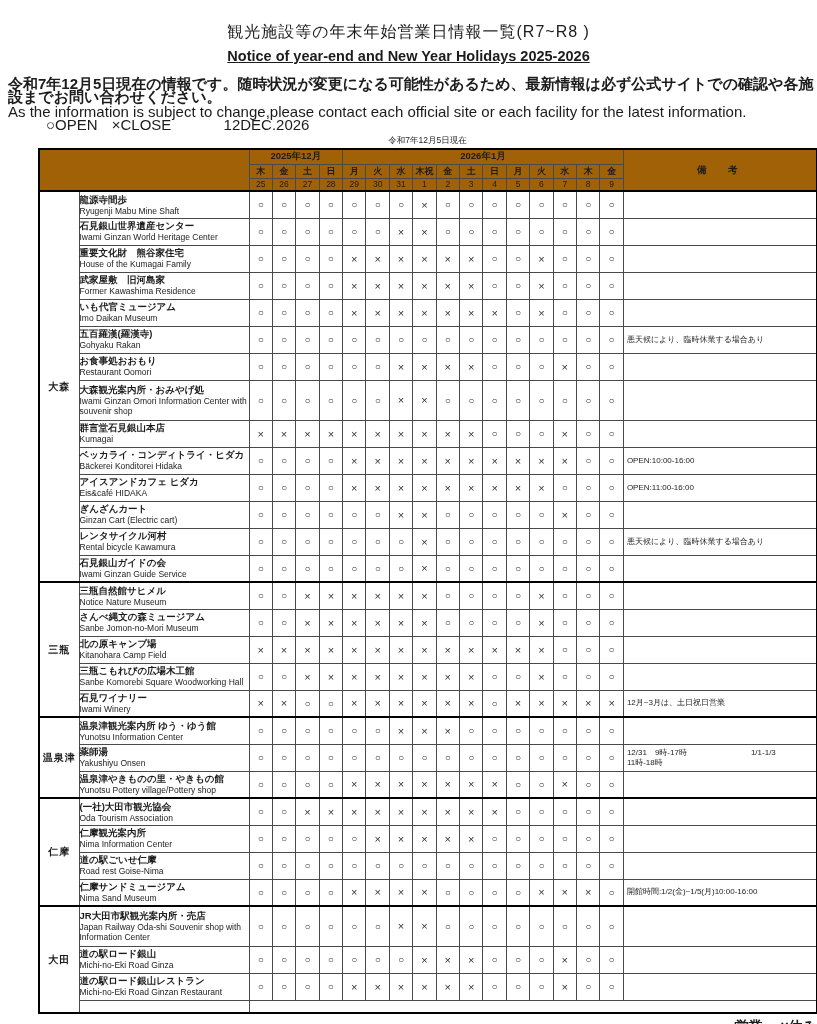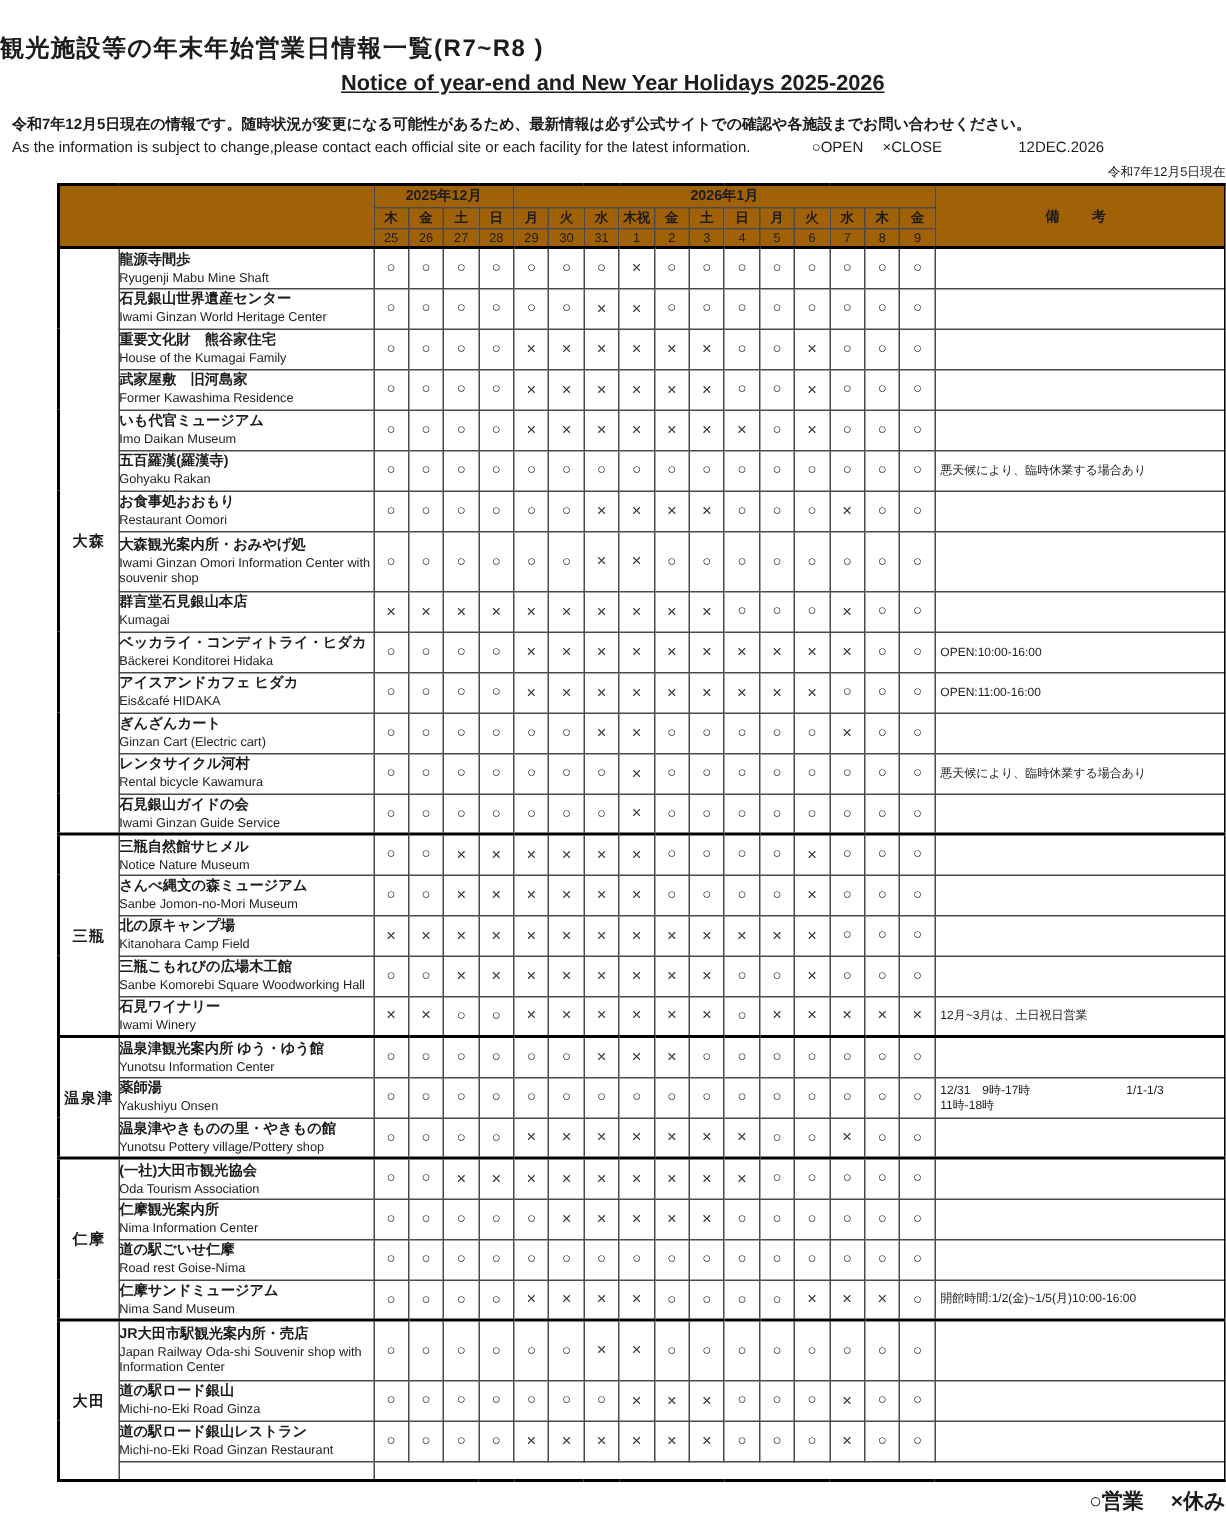--- a/index.html
+++ b/index.html
@@ -3,30 +3,30 @@
 <meta charset="utf-8">
 <style>
   * { box-sizing: border-box; margin: 0; padding: 0; }
   html,body { background:#fff; }
   body {
     width: 817px; height: 1024px;
     color: #1c1c1c;
     font-family: "Liberation Sans", "DejaVu Sans", sans-serif;
     overflow: hidden;
   }
-  .title { text-align:left; margin-top:22px; font-size:16px; font-weight:bold; letter-spacing:1px; }
+  .title { text-align:center; margin-top:22px; font-size:16px; font-weight:normal; letter-spacing:1px; }
   .subtitle { text-align:center; margin-top:5px; font-size:14.5px; font-weight:bold;text-decoration:underline; }
-  .notes { margin:13px 0 0 8px; font-size:10px; line-height:13px; }
+  .notes { margin:13px 0 0 8px; font-size:15px; line-height:13px; }
   .note-jp { font-weight:bold; }
   .note-en { margin-top:2px; }
   .note-en .legend-open { margin-left:38px; }
   .note-en .legend-close { margin-left:10px; }
   .note-en .stamp { margin-left:48px; }
   .wrapper { width:779px; margin:4px 0 0 38px; }
-  .asof { text-align:right; font-size:8.5px; margin-bottom:1px; }
+  .asof { text-align:center; font-size:8.5px; margin-bottom:1px; }
 
   table { border-collapse:collapse; table-layout:fixed; width:779px; border:2px solid #000; }
   th, td { border:1px solid #4a4a4a; }
   thead th { font-weight:bold; background:#a16207; }
   thead tr.r-month th { font-size:9.5px; height:15px; }
   thead tr.r-day th { font-size:9px; height:13px; font-weight:bold; }
   thead tr.r-date th { font-size:8.5px; height:13px; font-weight:normal; }
   thead tr:last-child th { border-bottom:2px solid #000; }
   th.corner { border-bottom:2px solid #000; }
   th.remarks-h { font-size:10px; letter-spacing:6px; border-bottom:2px solid #000; }

